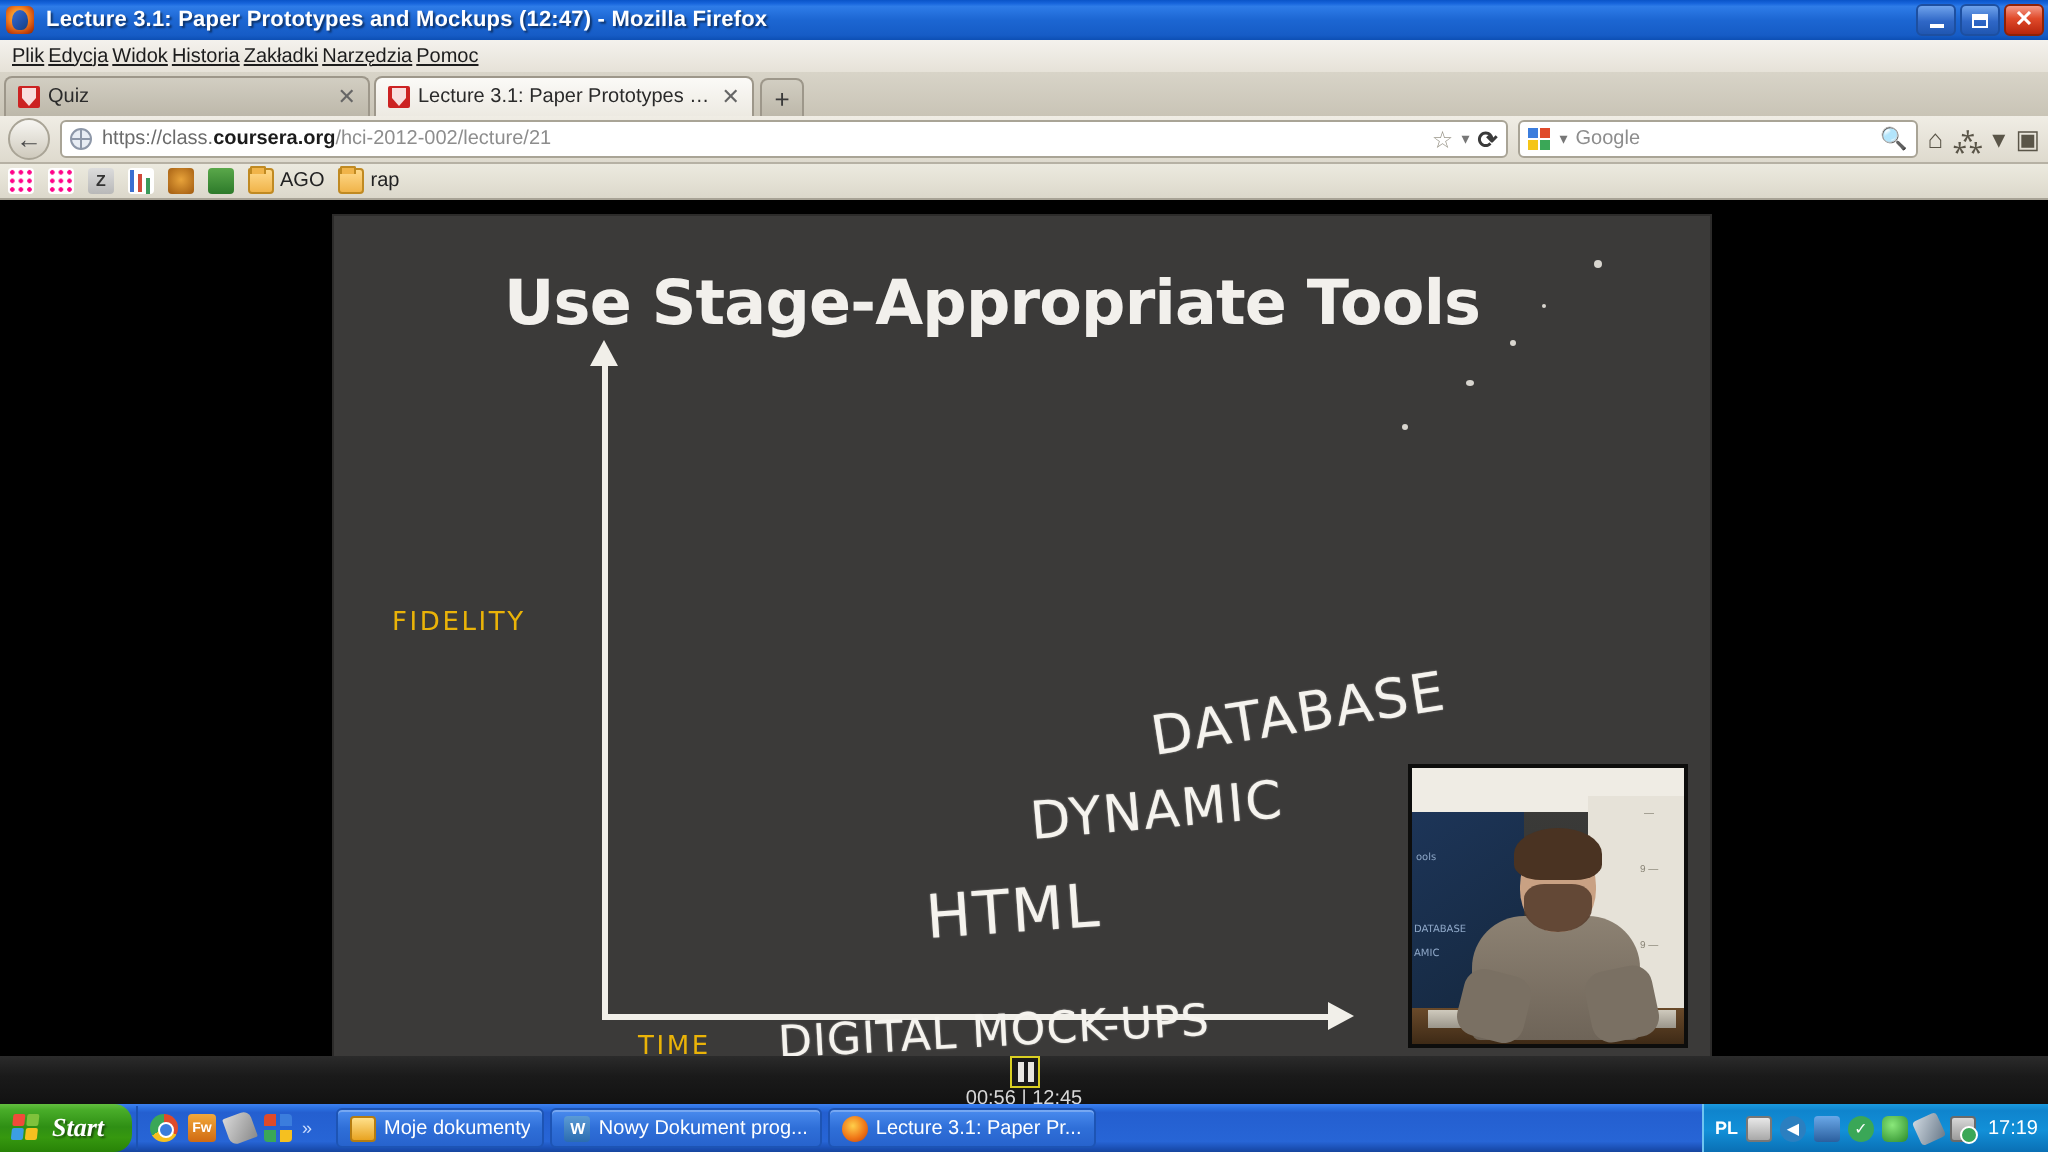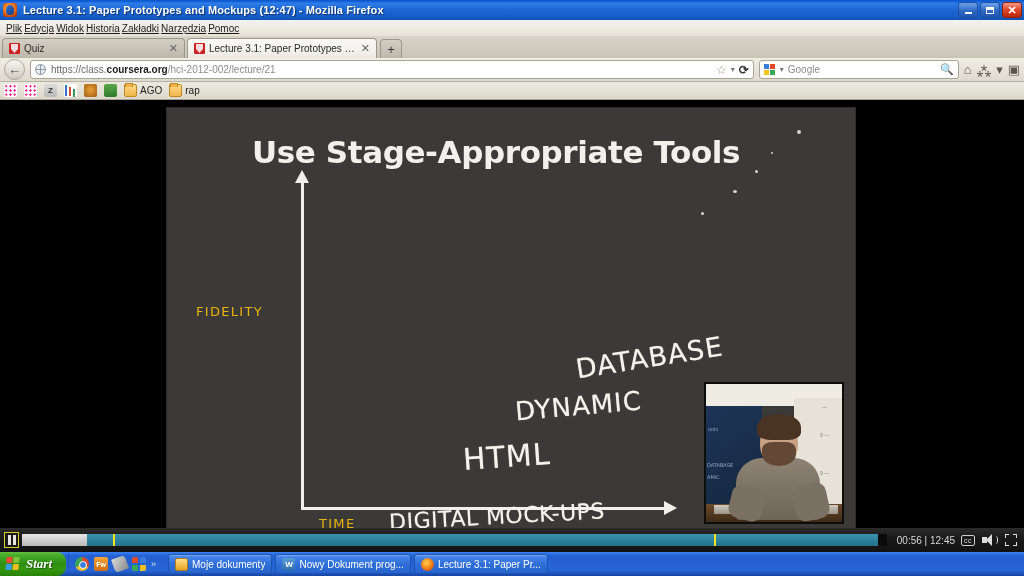--- a/index.html
+++ b/index.html
@@ -245,21 +245,21 @@
     background: #7a7063; transform: rotate(14deg); }
   .pip-arm-r { position:absolute; right:-8px; top:70px; width:34px; height:36px; border-radius:10px;
     background: #7a7063; transform: rotate(-12deg); }
   .pip-desk { position:absolute; left:8px; bottom:8px; width:124px; height:9px;
     background: linear-gradient(to bottom,#cfcabd,#9a958a); }
 
   
   .vbar {
     position: absolute; left: 0; top: 528px; width: 1024px; height: 24px;
     background: linear-gradient(to bottom,#2b2b2b 0%,#1a1a1a 42%,#121212 100%);
-    display: flex; align-items: center;
+    display: flex; align-items: center; flex-direction: column;
   }
   .pausebtn {
     width: 15px; height: 16px; margin: 0 3px 0 4px; flex: 0 0 auto;
     border: 1px solid #d9cf22; display: flex; align-items: center; justify-content: center; gap: 2px;
     background: #1a1a1a;
   }
   .pausebtn i { width: 3px; height: 10px; background: #e8e6e0; display: block; }
   .progress {
     position: relative; flex: 1 1 auto; height: 12px; background: #0a0a0a;
     margin-right: 4px; overflow: hidden;
@@ -560,15 +560,26 @@
       </div>
       <div class="task">
         <span class="task-ico ti-word">W</span>
         <span class="lbl">Nowy Dokument prog...</span>
       </div>
       <div class="task">
         <span class="task-ico ti-ff"></span>
         <span class="lbl">Lecture 3.1: Paper Pr...</span>
       </div>
     </div>
+    <div class="tray">
+      <span class="tray-lang">PL</span>
+      <span class="tray-ico tr-kbd"></span>
+      <span class="tray-ico tr-arrow">◀</span>
+      <span class="tray-ico tr-net"></span>
+      <span class="tray-ico tr-shield">✓</span>
+      <span class="tray-ico tr-green"></span>
+      <span class="tray-ico tr-usb"></span>
+      <span class="tray-ico tr-safe"></span>
+      <span class="tray-clock">17:19</span>
+    </div>
   </div>
 
 </div>
 
 </body></html>

